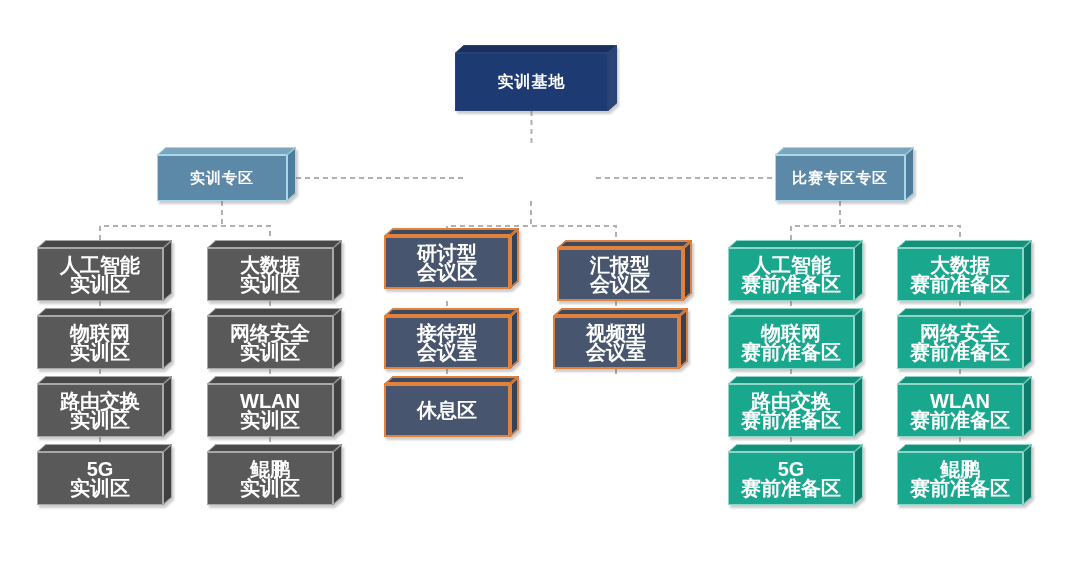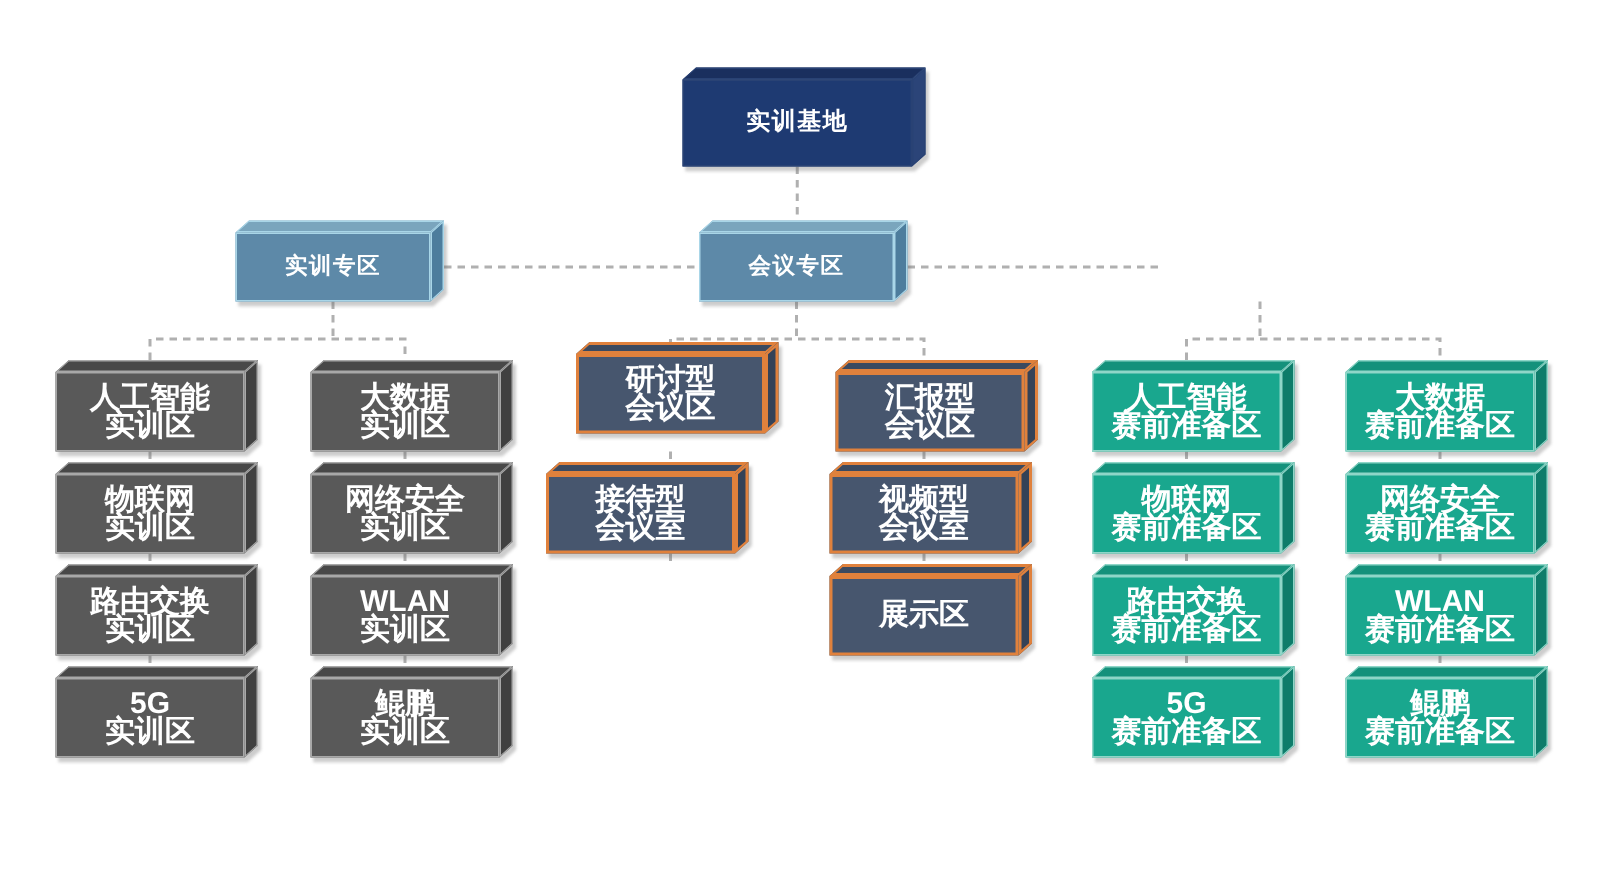--- a/index.html
+++ b/index.html
@@ -63,25 +63,25 @@
     </div>
   </div>
 
   <div class="box zone steel" style="left:157px;top:155px;width:130px;height:46px">
     <div class="topface"></div>
     <div class="sideface"></div>
     <div class="face">
       <span>实训专区</span>
     </div>
   </div>
-  <div class="box zone steel" style="left:466px;top:155px;width:130px;height:46px">
-    <div class="topface"></div>
-    <div class="sideface"></div>
-    <div class="face">
-      <span>会议专区</span>
+  <div class="box zone steel" style="left:775px;top:155px;width:130px;height:46px">
+    <div class="topface"></div>
+    <div class="sideface"></div>
+    <div class="face">
+      <span>比赛专区专区</span>
     </div>
   </div>
 
   <div class="box gray" style="left:37px;top:248px;width:126px;height:53px">
     <div class="topface"></div>
     <div class="sideface"></div>
     <div class="face">
       <span>人工智能</span>
       <span>实训区</span>
     </div>
@@ -145,53 +145,53 @@
   </div>
 
   <div class="box slate" style="left:384px;top:236px;width:126px;height:53px">
     <div class="topface"></div>
     <div class="sideface"></div>
     <div class="face">
       <span>研讨型</span>
       <span>会议区</span>
     </div>
   </div>
-  <div class="box slate" style="left:364px;top:316px;width:126px;height:53px">
+  <div class="box slate" style="left:384px;top:316px;width:126px;height:53px">
     <div class="topface"></div>
     <div class="sideface"></div>
     <div class="face">
       <span>接待型</span>
       <span>会议室</span>
     </div>
   </div>
+  <div class="box slate" style="left:384px;top:384px;width:126px;height:53px">
+    <div class="topface"></div>
+    <div class="sideface"></div>
+    <div class="face">
+      <span>休息区</span>
+      <span></span>
+    </div>
+  </div>
 
   <div class="box slate" style="left:557px;top:248px;width:126px;height:53px">
     <div class="topface"></div>
     <div class="sideface"></div>
     <div class="face">
       <span>汇报型</span>
       <span>会议区</span>
     </div>
   </div>
   <div class="box slate" style="left:553px;top:316px;width:126px;height:53px">
     <div class="topface"></div>
     <div class="sideface"></div>
     <div class="face">
       <span>视频型</span>
       <span>会议室</span>
     </div>
   </div>
-  <div class="box slate" style="left:553px;top:384px;width:126px;height:53px">
-    <div class="topface"></div>
-    <div class="sideface"></div>
-    <div class="face">
-      <span>展示区</span>
-      <span></span>
-    </div>
-  </div>
 
   <div class="box teal" style="left:728px;top:248px;width:126px;height:53px">
     <div class="topface"></div>
     <div class="sideface"></div>
     <div class="face">
       <span>人工智能</span>
       <span>赛前准备区</span>
     </div>
   </div>
   <div class="box teal" style="left:728px;top:316px;width:126px;height:53px">

